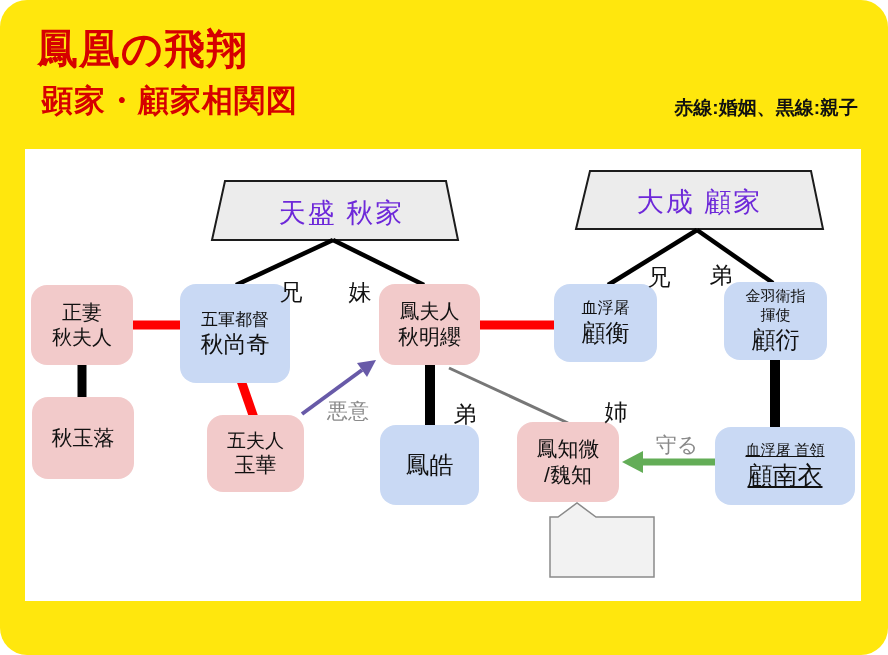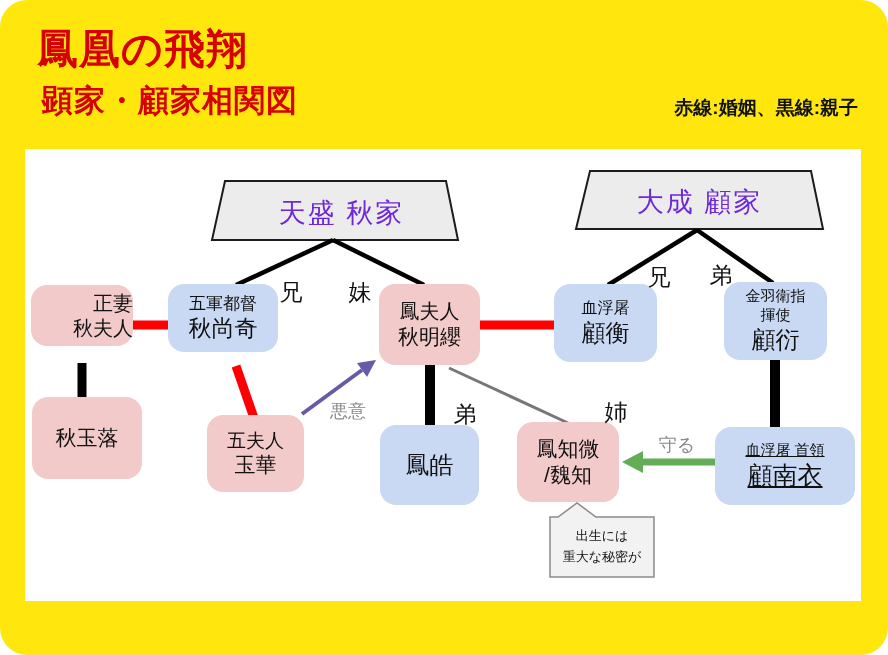--- a/index.html
+++ b/index.html
@@ -22,21 +22,21 @@
     display:flex; flex-direction:column; align-items:center; justify-content:center;
     text-align:center; line-height:1.25;
   }
   .pink { background:#f2caca; }
   .blue { background:#c9d9f4; }
   .fs15{font-size:15px} .fs16{font-size:16px} .fs17{font-size:17px}
   .fs19{font-size:19px} .fs20{font-size:20px} .fs21{font-size:21px}
   .fs23{font-size:23px} .fs24{font-size:24px} .fs25{font-size:25px}
 
   .rel-label  { position:absolute; transform:translate(-50%,-50%); font-size:23px; font-weight:500; color:#111; white-space:nowrap; }
-  .gray-label { position:absolute; transform:translate(-50%,-50%); font-size:18px; font-weight:500; color:#8a8a8a; white-space:nowrap; }
+  .gray-label { position:absolute; transform:translate(-50%,-50%); font-size:21px; font-weight:500; color:#8a8a8a; white-space:nowrap; }
 
   .callout-text { position:absolute; left:525px; top:377px; width:104px; text-align:center; font-size:13px; line-height:1.6; color:#111; }
 
   .footer-url { position:absolute; top:612px; right:26px; font-size:15px; font-weight:600; color:#151515; }
 </style>
 </head>
 <body>
 
 <div class="page">
 
@@ -71,31 +71,31 @@
 
       <line x1="690" y1="313" x2="617" y2="313" stroke="#63ad57" stroke-width="7"></line>
       <polygon points="597,313 618,302 618,324" fill="#63ad57"></polygon>
 
       <polygon points="525,368 533,368 552,354 571,368 629,368 629,428 525,428" fill="#f2f2f2" stroke="#8a8a8a" stroke-width="1.5"></polygon>
     </svg>
 
     <div class="trap-label" style="left:200px; top:46px; width:233px;">天盛 秋家</div>
     <div class="trap-label" style="left:551px; top:35px; width:247px;">大成 顧家</div>
 
-    <div class="node pink" style="left:6px; top:136px; width:102px; height:61px;align-items:flex-end;">
+    <div class="node pink" style="left:6px; top:136px; width:102px; height:80px;">
       <div class="fs20">正妻</div>
       <div class="fs20">秋夫人</div>
     </div>
 
-    <div class="node blue" style="left:143px; top:135px; width:110px; height:68px;">
+    <div class="node blue" style="left:155px; top:135px; width:110px; height:99px;">
       <div class="fs17">五軍都督</div>
       <div class="fs23">秋尚奇</div>
     </div>
 
-    <div class="node pink" style="left:7px; top:248px; width:110px; height:82px;">
+    <div class="node pink" style="left:7px; top:248px; width:102px; height:82px;">
       <div class="fs21">秋玉落</div>
     </div>
 
     <div class="node pink" style="left:182px; top:266px; width:97px; height:77px;">
       <div class="fs19">五夫人</div>
       <div class="fs21">玉華</div>
     </div>
 
     <div class="node pink" style="left:354px; top:135px; width:101px; height:81px;">
       <div class="fs20">鳳夫人</div>
@@ -130,21 +130,17 @@
     <div class="rel-label" style="left:266px; top:143px;">兄</div>
     <div class="rel-label" style="left:335px; top:143px;">妹</div>
     <div class="rel-label" style="left:634px; top:128px;">兄</div>
     <div class="rel-label" style="left:696px; top:126px;">弟</div>
     <div class="rel-label" style="left:440px; top:265px;">弟</div>
     <div class="rel-label" style="left:591px; top:263px;">姉</div>
 
     <div class="gray-label" style="left:323px; top:262px;">悪意</div>
     <div class="gray-label" style="left:652px; top:296px;">守る</div>
 
-    <div class="callout-text">
-      <div>出生には</div>
-      <div>重大な秘密が</div>
-    </div>
 
   </div>
 
 
 </div>
 
 </body></html>

